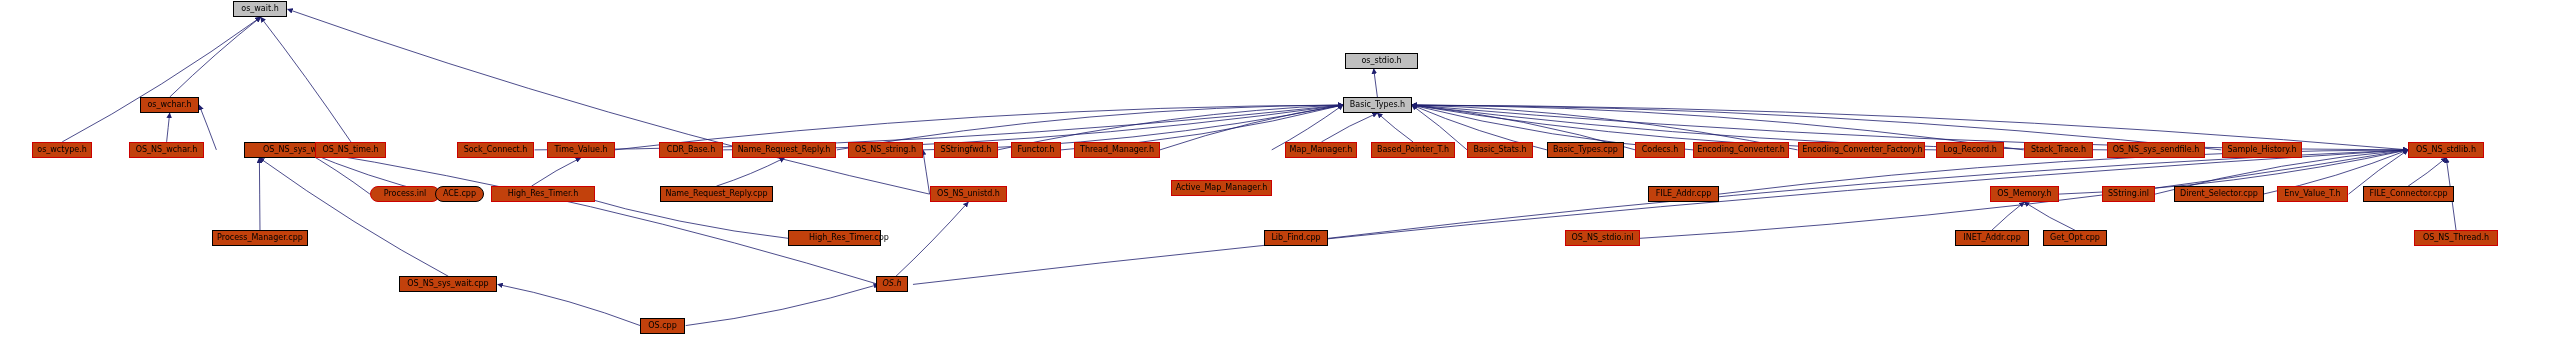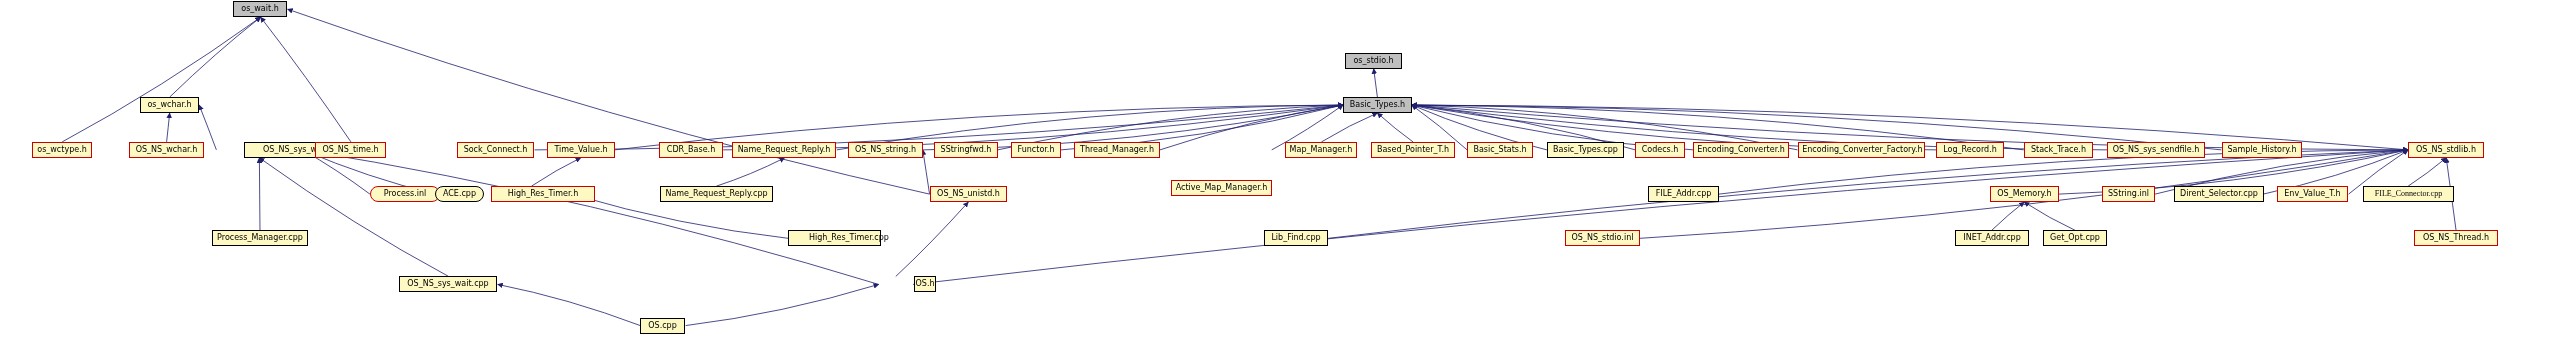--- a/index.html
+++ b/index.html
@@ -14,21 +14,21 @@
   }
   #edges{position:absolute;left:0;top:0;width:2576px;height:344px;}
   .node{
     position:absolute;
     box-sizing:border-box;
     display:flex;
     align-items:center;
     justify-content:center;
     height:16px;
     border:0.6px solid #000000;
-    background:#fef9c3;
+    background:#c2410c;
     color:#000000;
     font-size:8px;
     line-height:8px;
     white-space:nowrap;
     padding:0 4.3px;
     z-index:5;
   }
   .node.hdr{ border-color:#cc0000; }
   .node.src{ border-color:#000000; }
   .node.focus{ background:#bfbfbf; border-color:#000000; border-width:0.6px; }
@@ -97,21 +97,21 @@
         <path d="M 1458 450 Q 1517 394.81 1576 329" marker-end="url(#arrow)"></path>
         <path d="M 1486 463 Q 2703 319.5 3920 244" marker-end="url(#arrow)"></path>
         <path d="M 1116 530 Q 1273 510.63 1430 463" marker-end="url(#arrow)"></path>
         <path d="M 1042 530 Q 926 486.06 810 463" marker-end="url(#arrow)"></path>
       </g>
   </svg>
   <div id="nodes">
       <div class="node focus" style="left: 233px; top: 1.2px; width: 54px;">
         <span class="node-label">os_wait.h</span>
       </div>
-      <div class="node focus" style="left: 1345px; top: 53px; width: 57px;">
+      <div class="node focus" style="left: 1345px; top: 53px; width: 73px;">
         <span class="node-label">os_stdio.h</span>
       </div>
       <div class="node src" style="left: 140px; top: 97px; width: 59px;">
         <span class="node-label">os_wchar.h</span>
       </div>
       <div class="node focus" style="left: 1343px; top: 97px; width: 69px;">
         <span class="node-label">Basic_Types.h</span>
       </div>
       <div class="node hdr" style="left: 32px; top: 142px; width: 60px;">
         <span class="node-label">os_wctype.h</span>
@@ -211,21 +211,21 @@
       </div>
       <div class="node hdr" style="left: 2102px; top: 186px; width: 53px;">
         <span class="node-label">SString.inl</span>
       </div>
       <div class="node src" style="left: 2174px; top: 186px; width: 90px;">
         <span class="node-label">Dirent_Selector.cpp</span>
       </div>
       <div class="node hdr" style="left: 2277px; top: 186px; width: 71px;">
         <span class="node-label">Env_Value_T.h</span>
       </div>
-      <div class="node src" style="left: 2363px; top: 186px; width: 91px; font-family: Liberation Serif, serif;">
+      <div class="node src" style="left: 2363px; top: 186px; width: 91px;">
         <span class="node-label">FILE_Connector.cpp</span>
       </div>
       <div class="node src" style="left: 212px; top: 230px; width: 96px;">
         <span class="node-label">Process_Manager.cpp</span>
       </div>
       <div class="node src" style="left: 788px; top: 230px; width: 93px; padding-left: 33px;">
         <span class="node-label">High_Res_Timer.cpp</span>
       </div>
       <div class="node src" style="left: 1264px; top: 230px; width: 64px;">
         <span class="node-label">Lib_Find.cpp</span>
@@ -238,21 +238,21 @@
       </div>
       <div class="node src" style="left: 2043px; top: 230px; width: 64px;">
         <span class="node-label">Get_Opt.cpp</span>
       </div>
       <div class="node hdr" style="left: 2414px; top: 230px; width: 84px;">
         <span class="node-label">OS_NS_Thread.h</span>
       </div>
       <div class="node src" style="left: 399px; top: 276px; width: 98px;">
         <span class="node-label">OS_NS_sys_wait.cpp</span>
       </div>
-      <div class="node src" style="left: 914px; top: 276px; width: 22px;">
+      <div class="node src" style="left: 876px; top: 276px; width: 32px; font-style: italic;">
         <span class="node-label">OS.h</span>
       </div>
       <div class="node src" style="left: 640px; top: 318px; width: 45px;">
         <span class="node-label">OS.cpp</span>
       </div>
     </div>
 </div>
 
 
 </body></html>

